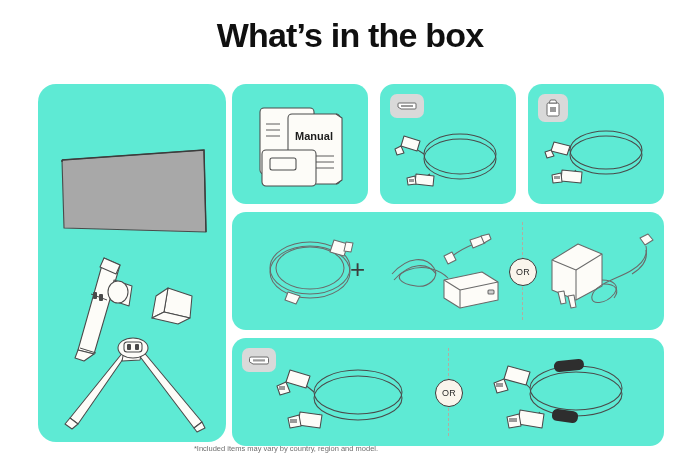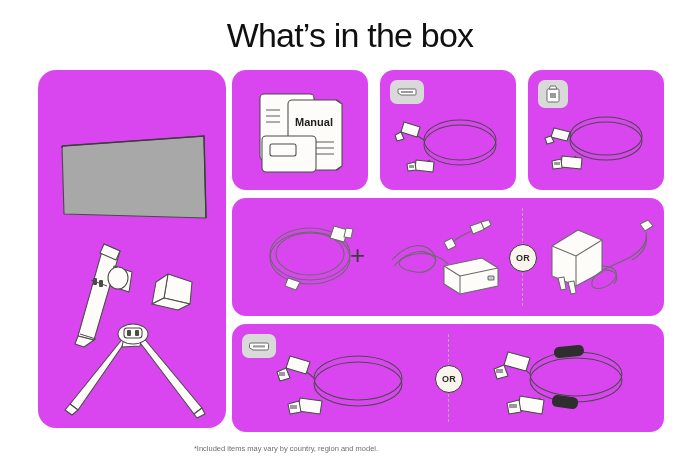--- a/index.html
+++ b/index.html
@@ -6,27 +6,28 @@
   body{
     width:700px;height:465px;
     background:#ffffff;
     font-family:"Liberation Sans", sans-serif;
     overflow:hidden;
     position:relative;
   }
   .page-title{
     position:absolute;left:0;top:16px;width:700px;
     text-align:center;
-    font-size:34px;font-weight:normal;letter-spacing:-0.8px;
+    font-size:34px;font-weight:bold;letter-spacing:-0.8px;
     color:#101010;
   }
   .panel{
     position:absolute;
-    background:#d946ef;
+    background:#5eead4;
     border-radius:14px;
+    margin-top:14px;
   }
   
   #panel-monitor   {left:38px; top:70px;  width:188px;height:358px;border-radius:18px;}
   #panel-manual    {left:232px;top:70px;  width:136px;height:120px;}
   #panel-hdmi-top  {left:380px;top:70px;  width:136px;height:120px;}
   #panel-usb       {left:528px;top:70px;  width:136px;height:120px;}
   #panel-power     {left:232px;top:198px; width:432px;height:118px;}
   #panel-hdmi-opt  {left:232px;top:324px; width:432px;height:108px;}
 
   .footnote{
@@ -50,21 +51,21 @@
   .divider{
     position:absolute;top:10px;bottom:10px;width:0;
     border-left:1px dashed #b3aca0;
   }
   .or-badge{
     position:absolute;
     width:26px;height:26px;border-radius:50%;
     background:#faf5ec;
     border:1.1px solid #3a3a3a;
     display:flex;align-items:center;justify-content:center;
-    font-size:9px;font-weight:bold;color:#2b2b2b;
+    font-size:9px;font-weight:normal;color:#2b2b2b;
     letter-spacing:0.2px;
   }
   .plus-sign{
     position:absolute;
     font-size:26px;font-weight:500;color:#3d3d3d;
     line-height:1;
   }
   svg{display:block;overflow:visible;}
   .art{position:absolute;}
 </style>

